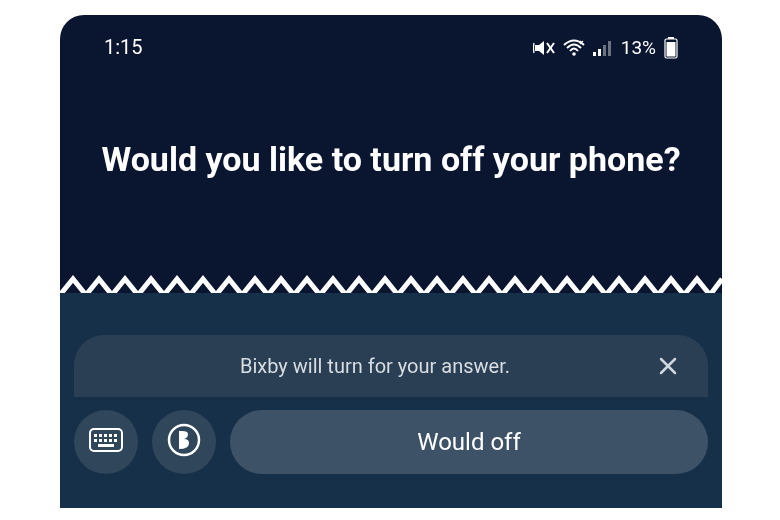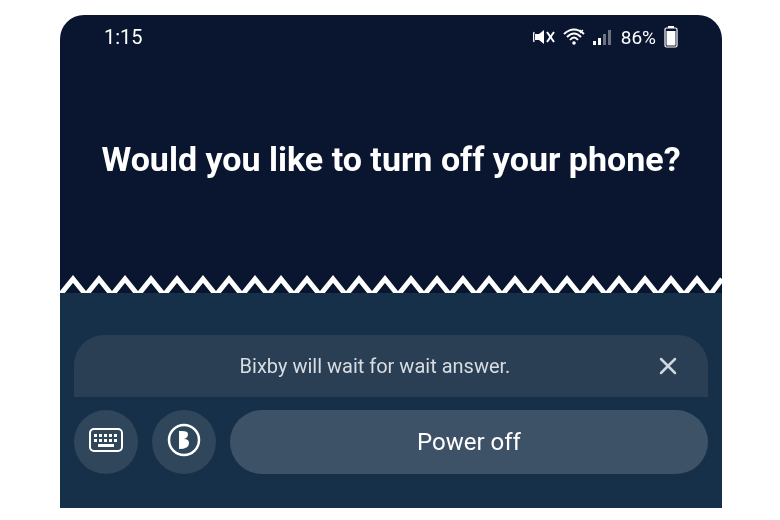--- a/index.html
+++ b/index.html
@@ -17,21 +17,21 @@
       top: 15px;
       width: 662px;
       height: 493px;
       background: #0a1530;
       border-radius: 24px 24px 0 0;
       overflow: hidden;
     }
     .status-bar {
       height: 44px;
       display: flex;
-      align-items: center;
+      align-items: flex-end;
       justify-content: space-between;
       padding: 0 44px 0 44px;
       color: #ffffff;
       font-size: 20px;
       font-weight: 400;
     }
     .status-left { display: flex; align-items: center; }
     .status-right { display: flex; align-items: center; gap: 8px; }
     .status-icon { display: inline-flex; align-items: center; }
     .prompt-area {
@@ -142,21 +142,21 @@
         </svg>
       </span>
       <span class="status-icon">
         <svg width="20" height="16" viewBox="0 0 20 16">
           <rect x="0" y="12" width="3" height="4" fill="#ffffff"></rect>
           <rect x="5" y="9" width="3" height="7" fill="#ffffff"></rect>
           <rect x="10" y="5" width="3" height="11" fill="#6a7380"></rect>
           <rect x="15" y="1" width="3" height="15" fill="#6a7380"></rect>
         </svg>
       </span>
-      <span style="font-size:19px;">86%</span>
+      <span style="font-size:19px;">13%</span>
       <span class="status-icon">
         <svg width="14" height="22" viewBox="0 0 14 22">
           <rect x="4" y="0" width="6" height="2" fill="#ffffff"></rect>
           <rect x="1" y="2" width="12" height="19" rx="1.5" fill="none" stroke="#ffffff" stroke-width="1.2"></rect>
           <rect x="2.5" y="5" width="9" height="14.5" fill="#ffffff"></rect>
         </svg>
       </span>
     </div>
   </div>
 
@@ -164,21 +164,21 @@
     <div class="prompt-text">Would you like to turn off your phone?</div>
   </div>
 
   <svg class="zigzag" viewBox="0 0 662 24" preserveAspectRatio="none">
     <polyline points="0,20 13,4 26,20 39,4 52,20 65,4 78,20 91,4 104,20 117,4 130,20 143,4 156,20 169,4 182,20 195,4 208,20 221,4 234,20 247,4 260,20 273,4 286,20 299,4 312,20 325,4 338,20 351,4 364,20 377,4 390,20 403,4 416,20 429,4 442,20 455,4 468,20 481,4 494,20 507,4 520,20 533,4 546,20 559,4 572,20 585,4 598,20 611,4 624,20 637,4 650,20 662,4" fill="none" stroke="#ffffff" stroke-width="5" stroke-linejoin="miter"></polyline>
   </svg>
 
   <div class="lower-panel">
 
     <div class="toast">
-      <span class="toast-text">Bixby will wait for wait answer.</span>
+      <span class="toast-text">Bixby will turn for your answer.</span>
       <span class="toast-close" aria-label="Close">
         <svg width="22" height="22" viewBox="0 0 22 22">
           <line x1="4" y1="4" x2="18" y2="18" stroke="#cfd6dd" stroke-width="2.5" stroke-linecap="round"></line>
           <line x1="18" y1="4" x2="4" y2="18" stroke="#cfd6dd" stroke-width="2.5" stroke-linecap="round"></line>
         </svg>
       </span>
     </div>
 
     <div class="button-row">
       <div class="circle-btn" aria-label="Keyboard">
@@ -201,19 +201,19 @@
       </div>
       <div class="circle-btn" aria-label="Bixby">
         <span>
           <svg width="36" height="36" viewBox="0 0 36 36">
             <circle cx="18" cy="18" r="15" fill="none" stroke="#ffffff" stroke-width="2.5"></circle>
             <path d="M13 9 L13 27 Q23 27 23 21 Q23 17 18 17 Q22 16 22 12 Q22 9 16 9 Z" fill="#ffffff"></path>
           </svg>
         </span>
       </div>
       <div class="pill-btn">
-        <span>Power off</span>
+        <span>Would off</span>
       </div>
     </div>
 
   </div>
 
 </div>
 
 </body></html>

